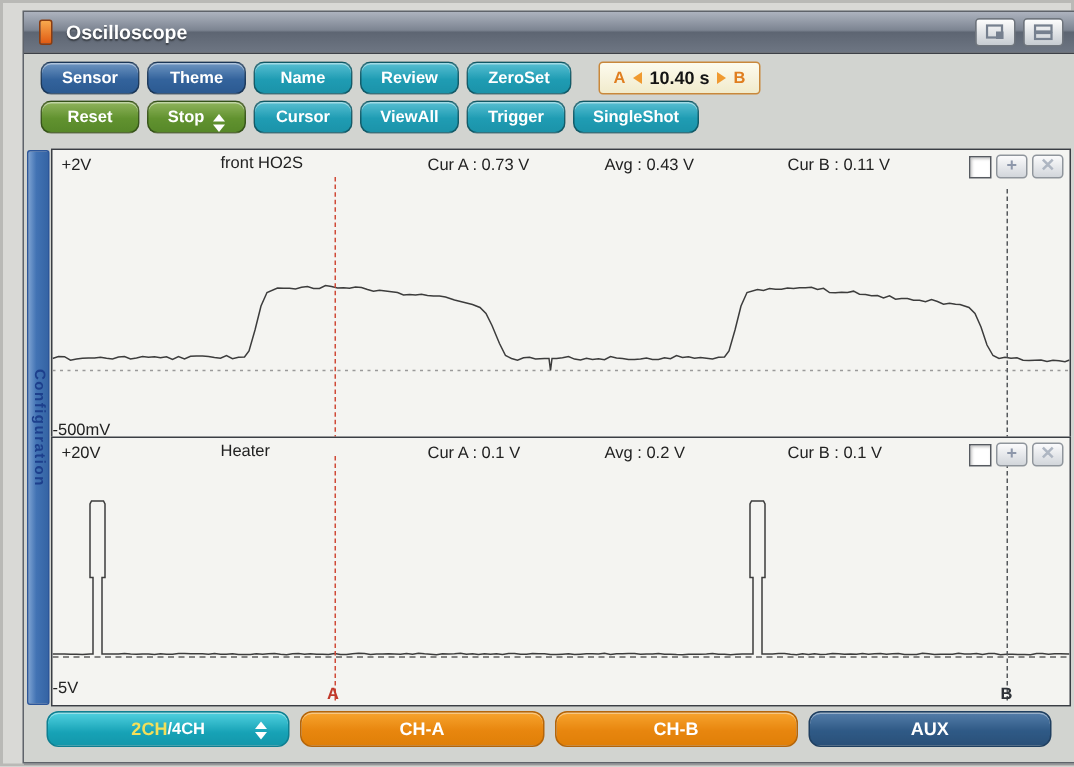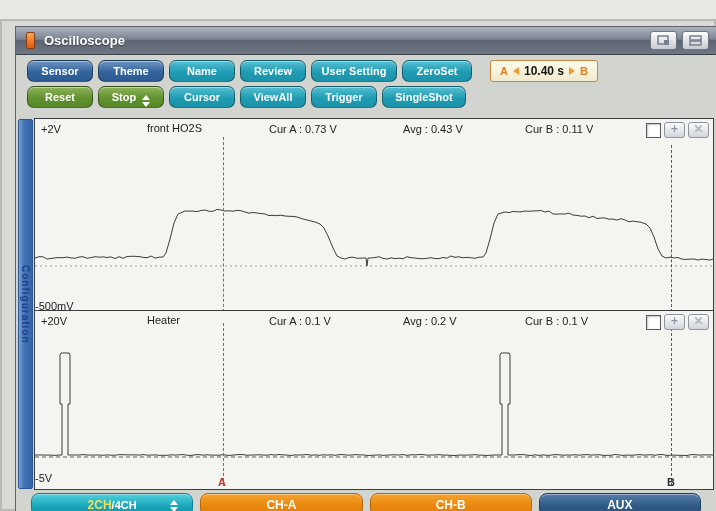--- a/index.html
+++ b/index.html
@@ -1,17 +1,17 @@
 <!DOCTYPE html>
 <html><head>
 <meta charset="utf-8">
 <style>
   html,body{margin:0;padding:0;}
   body{width:716px;height:511px;position:relative;font-family:"Liberation Sans",sans-serif;background:#e9e9e6;overflow:hidden;}
-  .frame{position:absolute;inset:0;background:#d9d9d6;border:2px solid #b9b9b6;box-sizing:border-box;margin-top:19px;}
+  .frame{position:absolute;inset:0;background:#d9d9d6;border:2px solid #b9b9b6;box-sizing:border-box;}
   .app{position:absolute;left:13px;top:5px;width:700px;height:500px;background:#d2d4d0;border:1px solid #5f636a;box-shadow:1px 1px 0 #96989b;}
 
   
   .titlebar{position:absolute;left:0;top:0;right:0;height:27px;
     background:linear-gradient(#adb3bf,#7c8491 45%,#5d6572 50%,#6e7683);
     border-bottom:1px solid #3d4148;display:flex;align-items:center;}
   .app-icon{width:7px;height:15px;margin:0 9px 0 10px;border-radius:2px;border:1px solid #8a3c10;
     background:linear-gradient(#f7a94e,#e05a12);}
   .title{color:#fff;font-weight:bold;font-size:13px;text-shadow:0 1px 1px #3a3f46;}
   .winbtns{margin-left:auto;display:flex;gap:5px;margin-right:7px;}
@@ -52,21 +52,21 @@
     background:linear-gradient(90deg,#7ba1d1,#4273b4 40%,#3564a4);display:flex;align-items:center;justify-content:center;}
   .sidebar span{writing-mode:vertical-rl;color:#1d3f8c;font-size:10px;font-weight:bold;letter-spacing:1px;}
 
   
   .panel{position:absolute;left:18px;width:680px;background:#f4f4f1;border:1px solid #3a3e44;box-sizing:border-box;}
   .panel1{top:91px;height:200px;}
   .panel2{top:283px;height:180px;}
   .panel .hdr{position:absolute;font-size:11px;color:#222;top:4px;white-space:nowrap;}
   .h-scale{left:6px;}
   .h-name{left:112px;top:3px !important;font-size:12px;}
-  .h-cura{left:234px;}
+  .h-cura{left:250px;}
   .h-avg{left:368px;}
   .h-curb{left:490px;}
   .controls{position:absolute;right:4px;top:3px;display:flex;gap:3px;align-items:center;}
   .chk{width:13px;height:13px;background:#fff;border:1px solid #565a60;box-shadow:inset 1px 1px 2px #c4c4c4;}
   .mini{width:21px;height:16px;border:1px solid #8f959c;border-radius:3px;box-sizing:border-box;
     background:linear-gradient(#fbfbfc,#d2d6db);color:#8d97aa;font-weight:bold;font-size:12px;line-height:13px;text-align:center;}
   .mini.x{color:#aeb6c2;}
   .scale-bottom{position:absolute;left:0;bottom:5px;font-size:11px;color:#222;}
   .wavesvg{position:absolute;left:0;top:0;}
   .cursor{position:absolute;width:0;}
@@ -124,23 +124,20 @@
           </div>
       <div class="tb tb-blue w66">
             <span>Theme</span>
           </div>
       <div class="tb tb-teal w66">
             <span>Name</span>
           </div>
       <div class="tb tb-teal w66">
             <span>Review</span>
           </div>
-      <div class="tb tb-teal w86">
-            <span>User Setting</span>
-          </div>
       <div class="tb tb-teal w70">
             <span>ZeroSet</span>
           </div>
 
       <div class="ab-box">
         <span class="ab-letter">A</span>
         <span class="tri-l"></span>
         <span class="ab-val">10.40 s</span>
         <span class="tri-r"></span>
         <span class="ab-letter">B</span>

